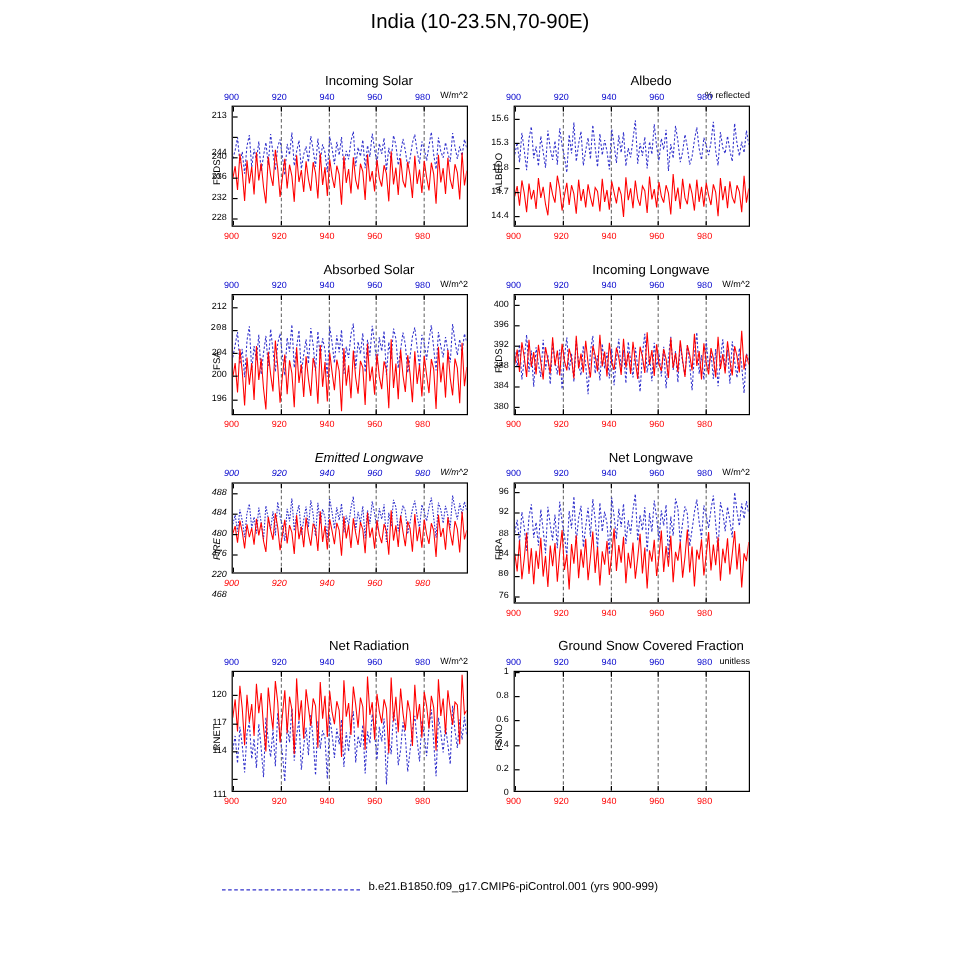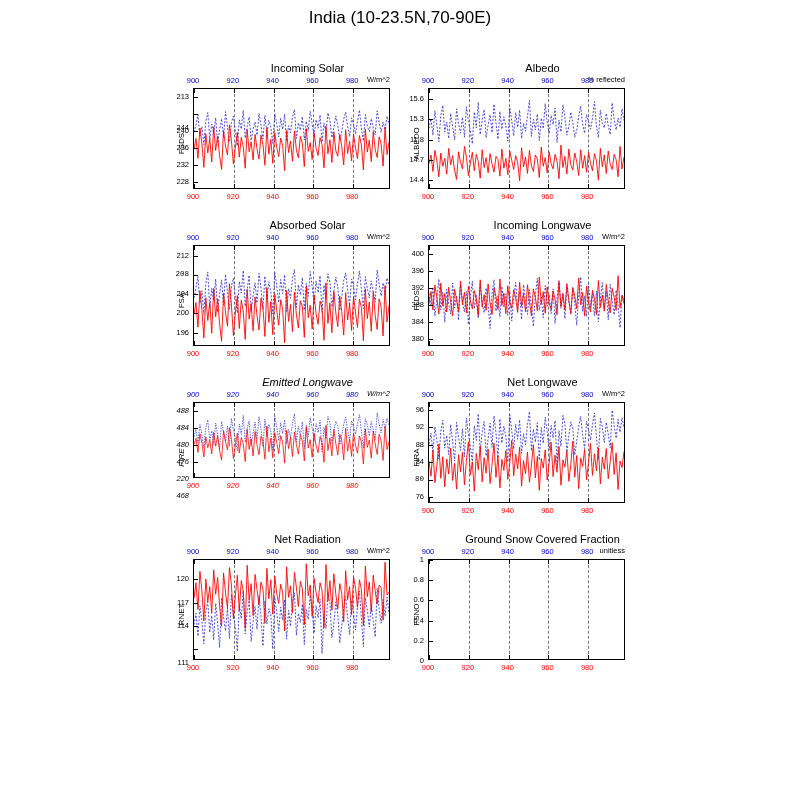--- a/index.html
+++ b/index.html
@@ -421,14 +421,18 @@
       <div class="xtick-top" style="left: 79.596px;">940</div>
       <div class="xtick-bot" style="left: 119.394px;">960</div>
       <div class="xtick-top" style="left: 119.394px;">960</div>
       <div class="xtick-bot" style="left: 159.192px;">980</div>
       <div class="xtick-top" style="left: 159.192px;">980</div>
       <div class="ylabel" style="left: -42px; top: 50.5px; width: 60px; right: auto; transform-origin: center center;">FSNO</div>
     </div>
   </div>
 
 <div class="legend" id="legend" style="top:728px;">
+    <div class="legend-row" style="top: 0px;">
+      <div class="legend-line" style="border-top: 1.6px dashed rgb(51, 51, 204);"></div>
+      <div class="legend-text">b.e21.B1850.f09_g17.CMIP6-piControl.001 (yrs 900-999)</div>
+    </div>
     <div class="legend-row" style="top: 40px;"></div>
   </div>
 
 </body></html>

